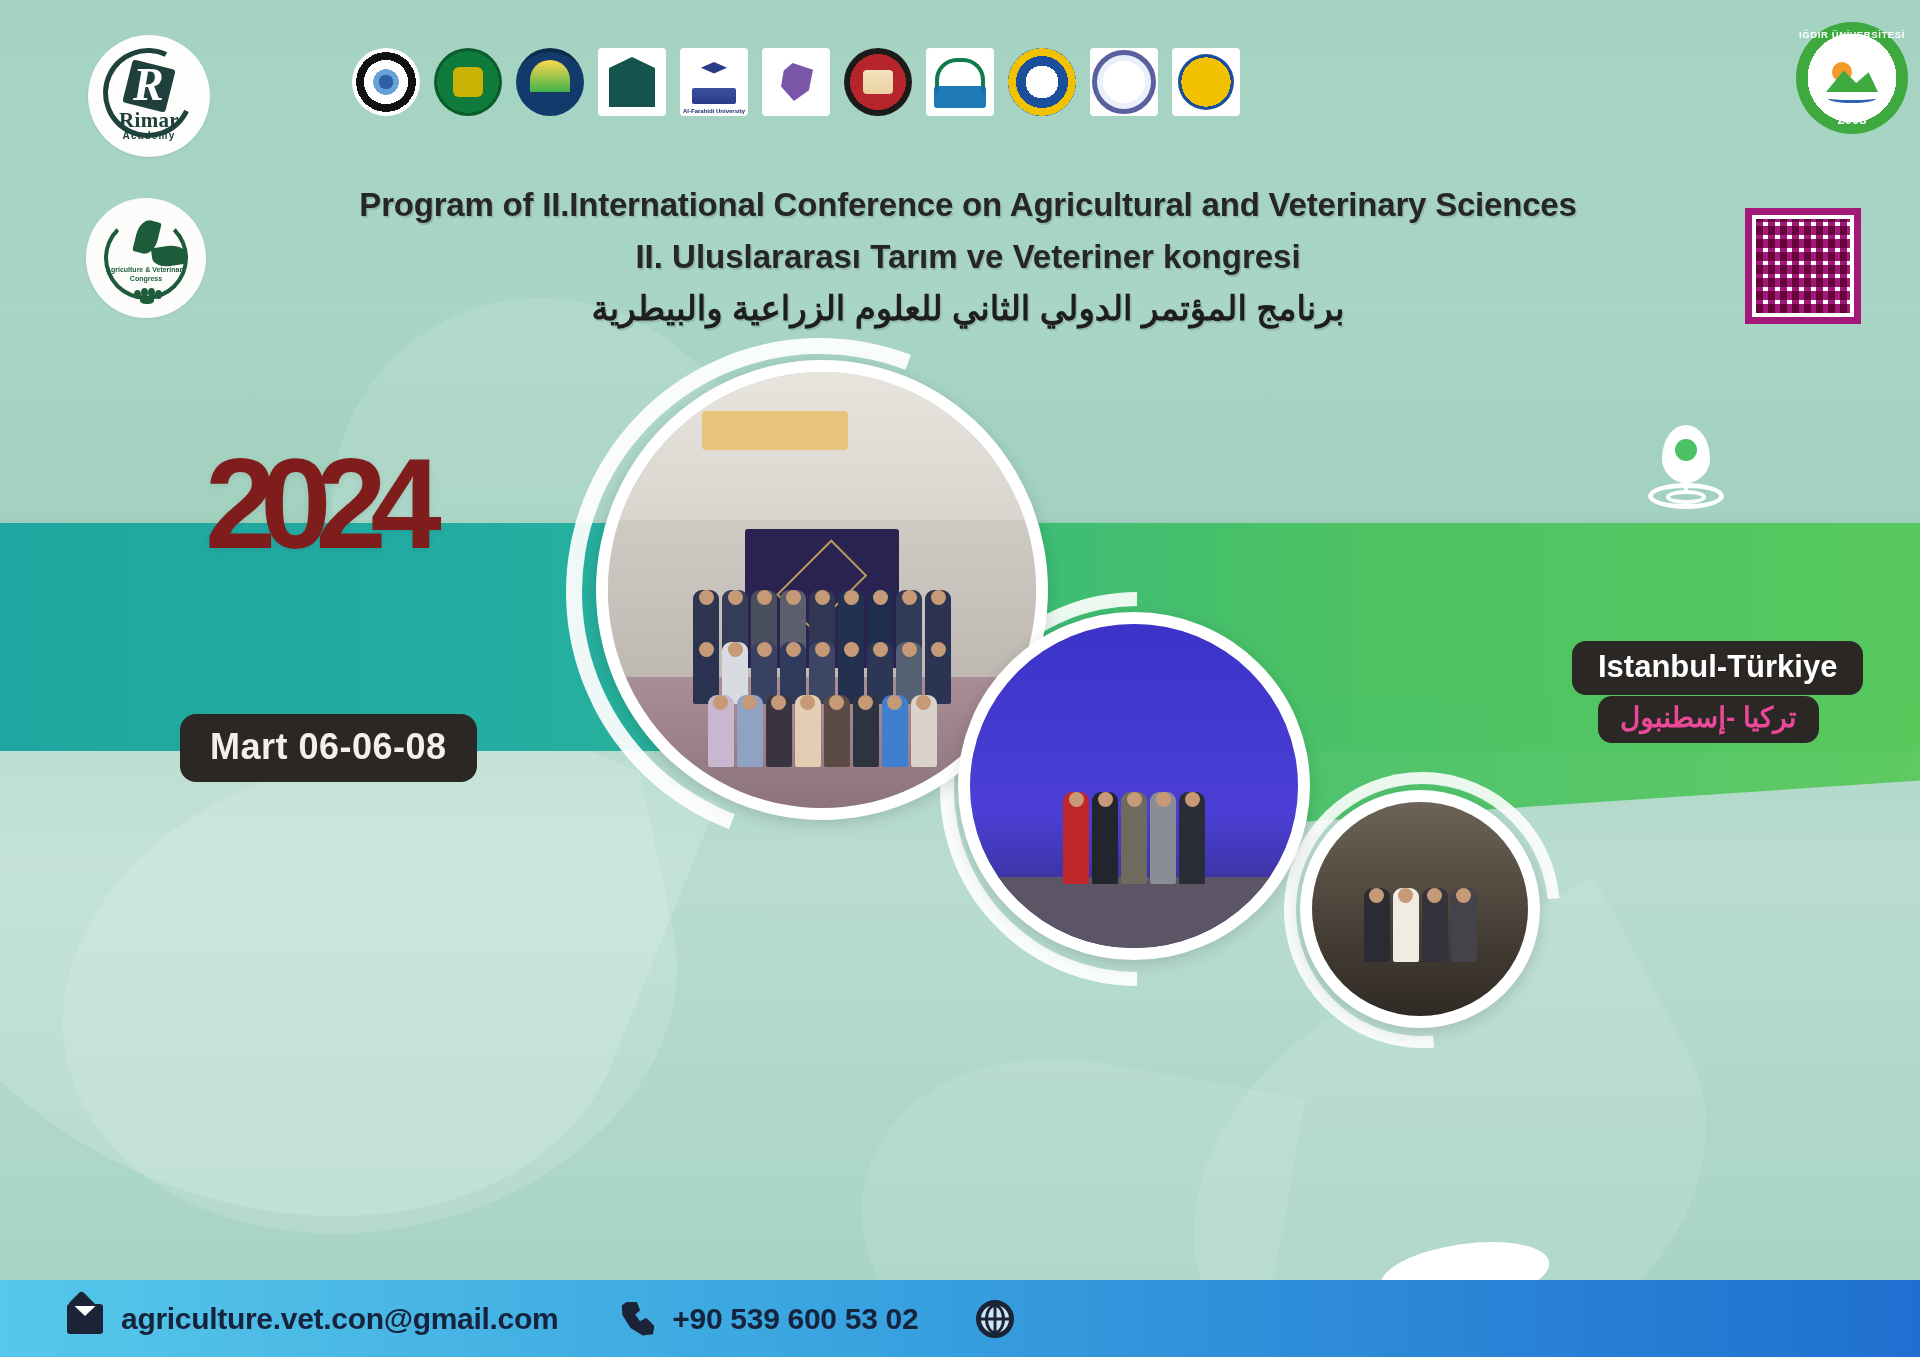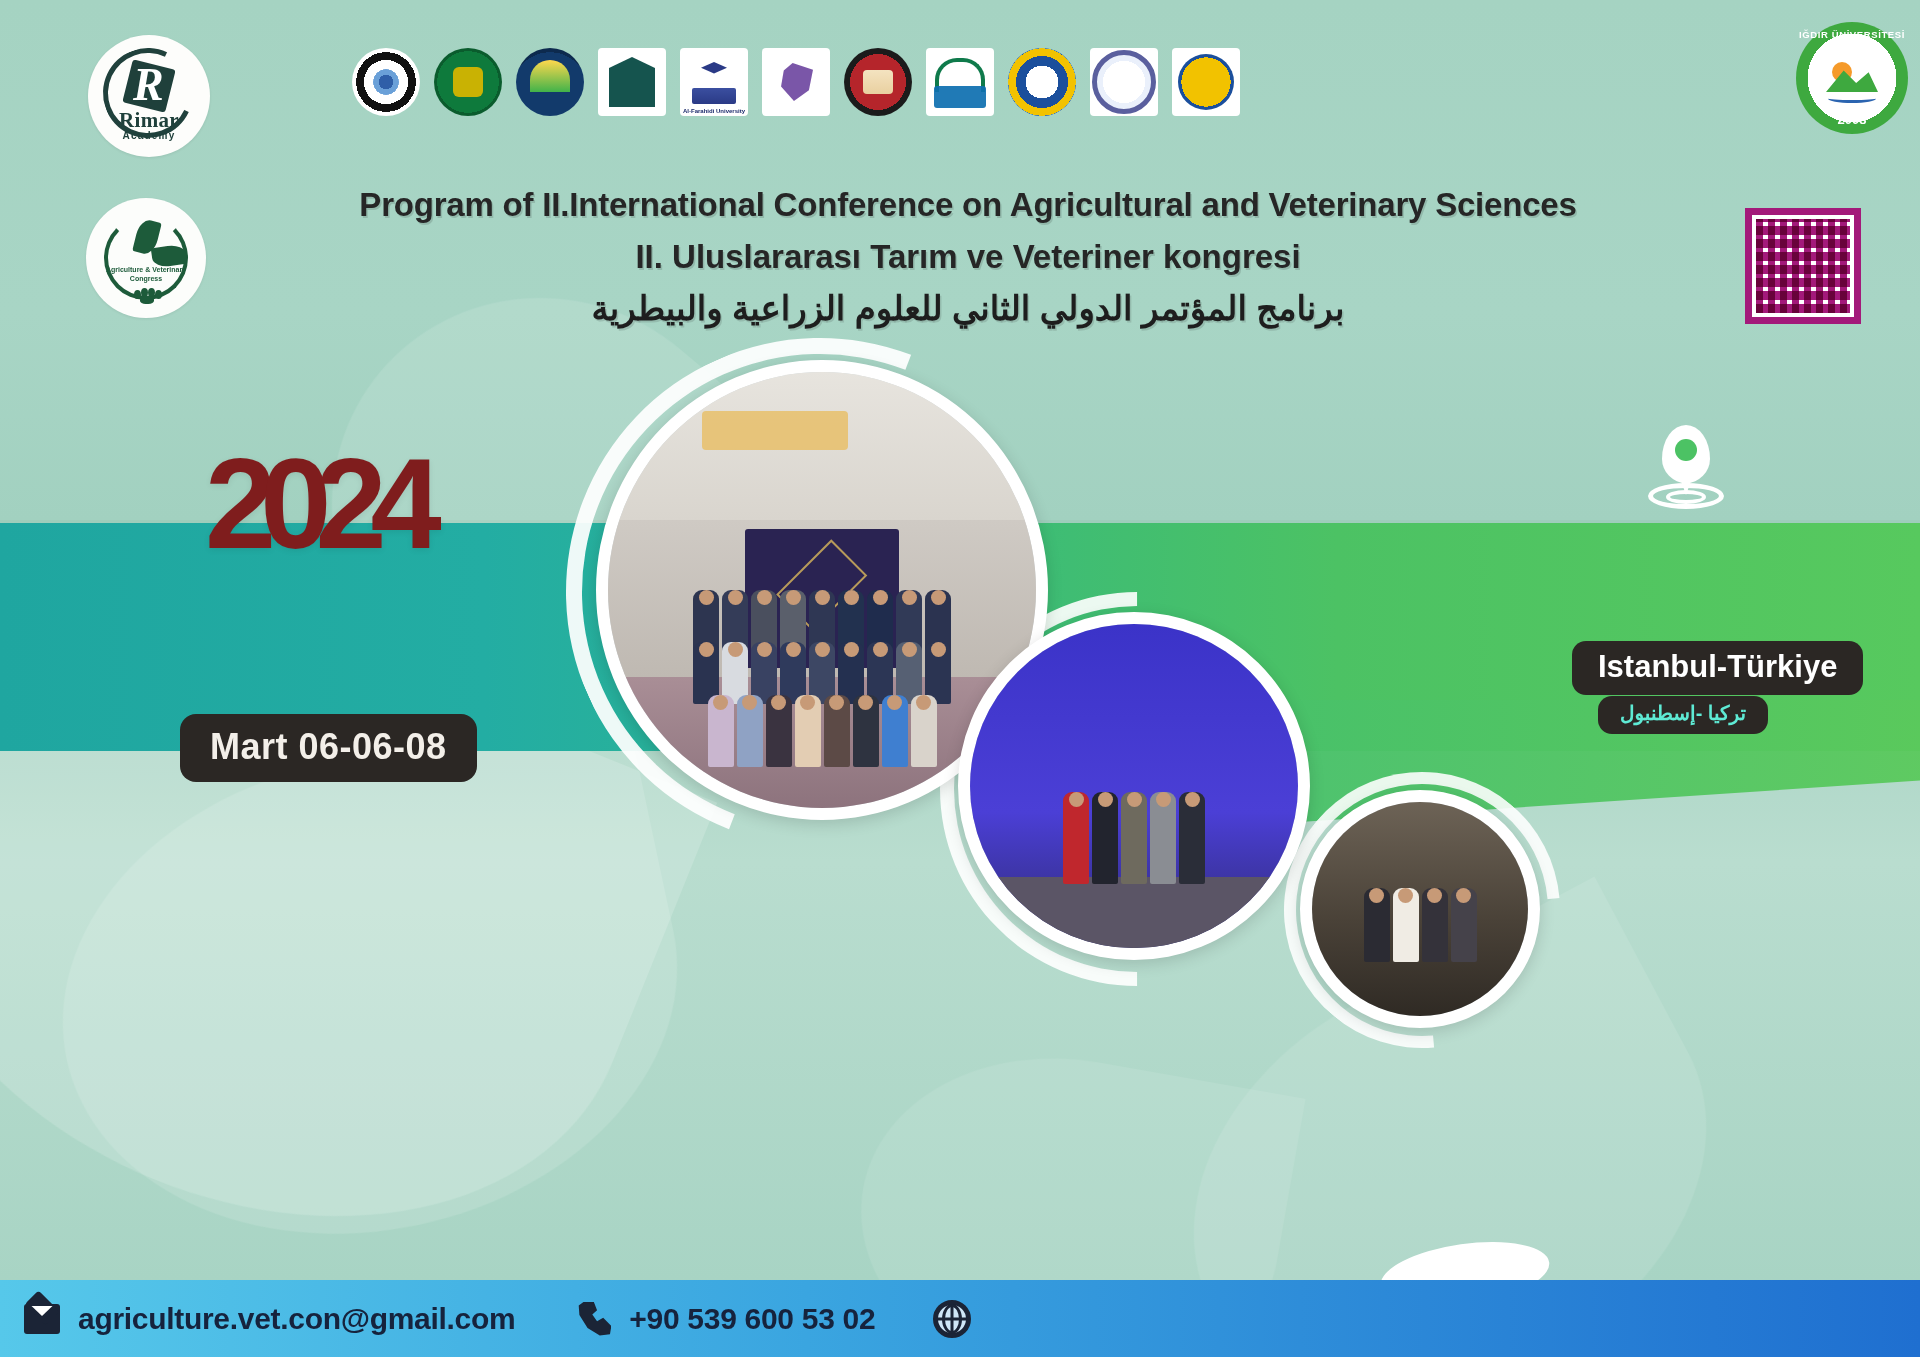--- a/index.html
+++ b/index.html
@@ -233,22 +233,22 @@
     position:absolute; left:26px; top:65px; width:40px; height:14px;
     border:4px solid #fff; border-radius:50%;
   }
   .loc-badge-1 {
     position:absolute; left:1572px; top:641px; padding:8px 26px 10px;
     background:#2b2724; border-radius:14px; color:#fff;
     font-size:31px; font-weight:700;
   }
   .loc-badge-2 {
     position:absolute; left:1598px; top:696px; padding:5px 22px 9px;
-    background:#2b2724; border-radius:14px; color:#5eead4;
-    font-size:20px; font-weight:700; direction:rtl;
+    background:#2b2724; border-radius:14px; color:#ec4899;
+    font-size:28px; font-weight:700; direction:rtl;
   }
 
   
   .photo-wrap { position:absolute; left:0; top:0; width:1920px; height:1280px; }
   .frame {
     position:absolute; border-radius:50%; overflow:hidden;
     border:12px solid #ffffff; box-shadow:0 4px 16px rgba(0,0,0,.14);
     background:#cfd8dd;
   }
   .ph1 { left:596px; top:360px; width:452px; height:460px; }
@@ -283,21 +283,21 @@
          border:12px solid rgba(255,255,255,.88); border-right-color:transparent; }
 
   
   .footer {
     position:absolute; left:0; top:1280px; width:1920px; height:77px;
     background:linear-gradient(90deg,#56c8ea 0%, #3aa5e0 42%, #1f6fd0 100%);
     display:flex; align-items:center;
   }
   .fitem { display:flex; align-items:center; gap:18px; color:#14213a; }
   .fitem .txt { font-size:30px; font-weight:700; letter-spacing:-.3px; color:#16233d; }
-  .f-mail { margin-left:24px; }
+  .f-mail { margin-left:67px; }
   .f-phone { margin-left:62px; }
   .f-web { margin-left:58px; }
   .ic-env { position:relative; width:36px; height:30px; background:#1b2436; border-radius:3px; }
   .ic-env::after {
     content:""; position:absolute; left:3px; top:-6px; width:30px; height:20px;
     background:#1b2436; transform:rotate(45deg); border-radius:4px;
   }
   .ic-env::before {
     content:""; position:absolute; left:7px; top:2px; width:22px; height:14px;
     background:#ffffff; z-index:2; clip-path:polygon(0 0,100% 0,50% 75%);

